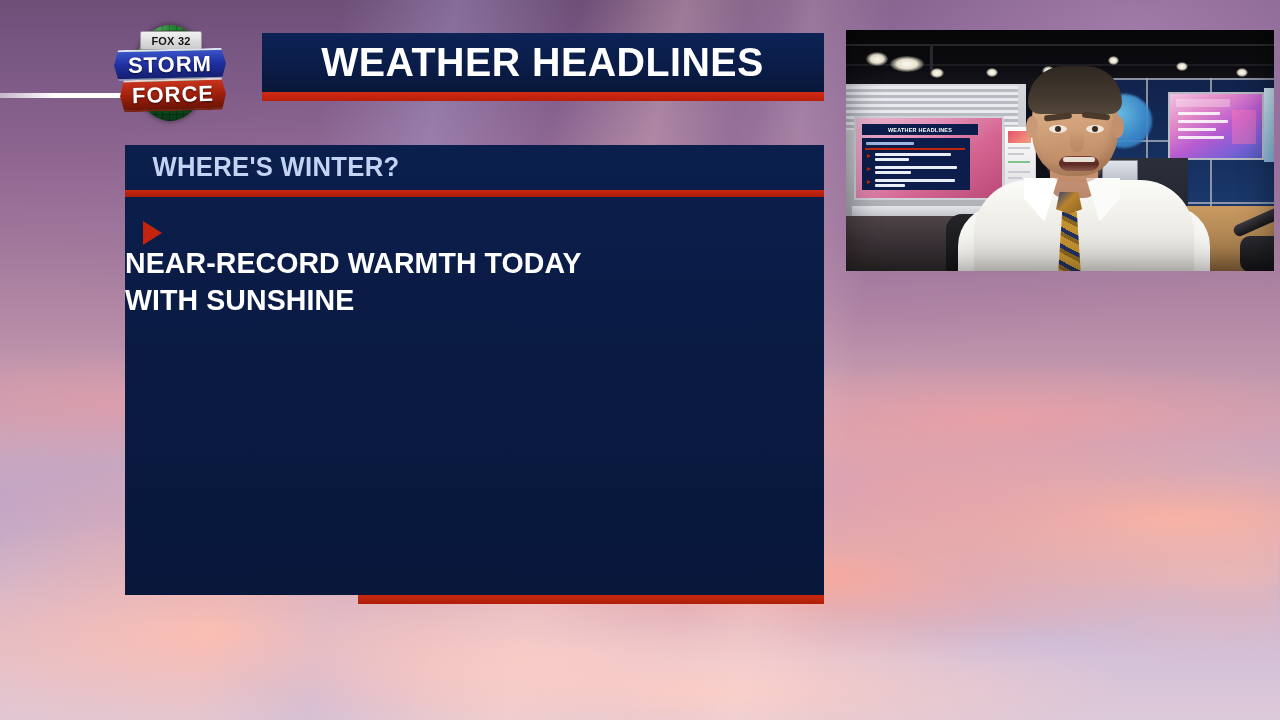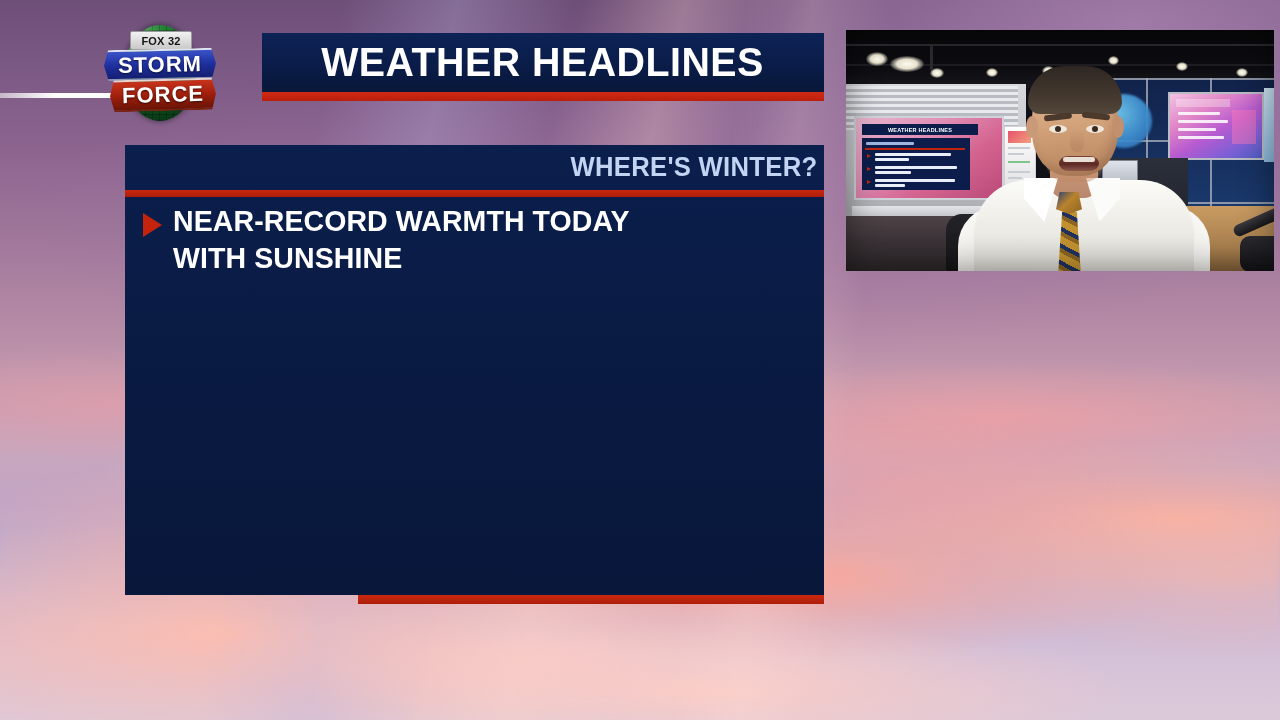--- a/index.html
+++ b/index.html
@@ -50,40 +50,40 @@
     display:flex;align-items:center;justify-content:center;}
   .title-bar .txt{color:#ffffff;font-size:41px;font-weight:bold;letter-spacing:.5px;
     line-height:1;white-space:nowrap;transform:scaleX(.96);}
   .title-red{position:absolute;left:262px;top:92px;width:562px;height:9px;
     background:linear-gradient(180deg,#d02a12 0%,#b81f0c 100%);}
 
   
   .panel{position:absolute;left:125px;top:145px;width:699px;height:450px;
     background:linear-gradient(180deg,#0b1f4d 0%,#0a1b44 40%,#08173a 100%);}
   .sub-bar{position:absolute;left:0;top:0;width:100%;height:45px;
-    display:flex;align-items:center;justify-content:flex-end;}
+    display:flex;align-items:center;}
   .sub-bar .txt{color:#c2d4f2;font-size:27px;font-weight:bold;letter-spacing:.3px;
     margin-left:21px;transform:scaleX(.95);}
   .sub-red{position:absolute;left:0;top:45px;width:100%;height:7px;
     background:linear-gradient(180deg,#c9280f 0%,#ab1c09 100%);}
 
   .bullets{position:absolute;left:0;top:52px;right:0;bottom:0;padding-top:6px;}
   .bullet{display:flex;align-items:flex-start;margin:0 0 44px 0;}
-  .bullet:nth-child(1){margin-top:0;}
+  .bullet:nth-child(1){margin-top:8px;flex-direction:column;}
   .tri{flex:0 0 auto;width:0;height:0;margin:10px 11px 0 18px;
     border-left:19px solid #c4240e;
     border-top:12px solid transparent;border-bottom:12px solid transparent;}
   .btext{color:#ffffff;font-size:30px;font-weight:bold;line-height:1.22;
     letter-spacing:.1px;transform:scaleX(.95);transform-origin:left center;
     white-space:pre-line;}
   .panel-bottom-red{position:absolute;left:358px;top:595px;width:466px;height:9px;
     background:linear-gradient(180deg,#cb290f 0%,#ad1d09 100%);}
 
   
-  .logo{position:absolute;left:102px;top:23px;width:116px;height:100px;text-decoration:underline;}
+  .logo{position:absolute;left:112px;top:23px;width:116px;height:100px;text-decoration:underline;}
   .globe{position:absolute;left:22px;top:2px;width:72px;height:96px;border-radius:50%;
     background:
       radial-gradient(circle at 42% 26%, #3fa64a 0%, #207a31 34%, #0c4a1d 70%, #052a10 100%);
     box-shadow:0 0 6px rgba(0,0,0,.55);overflow:hidden;}
   .globe::before{content:"";position:absolute;inset:0;
     background:
       repeating-linear-gradient(0deg, rgba(0,0,0,.26) 0 1px, rgba(0,0,0,0) 1px 6px),
       repeating-linear-gradient(90deg, rgba(0,0,0,.22) 0 1px, rgba(0,0,0,0) 1px 7px);}
   .globe::after{content:"";position:absolute;left:-14%;top:-10%;width:70%;height:60%;
     background:radial-gradient(ellipse at 30% 30%, rgba(190,255,190,.45), rgba(190,255,190,0) 70%);}

